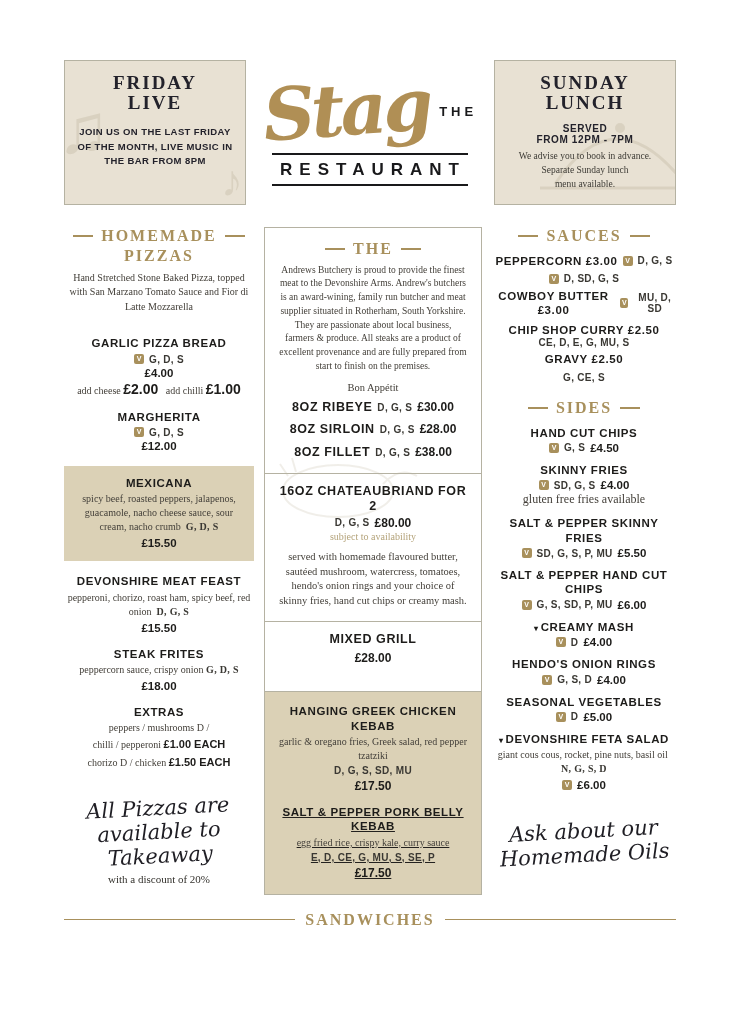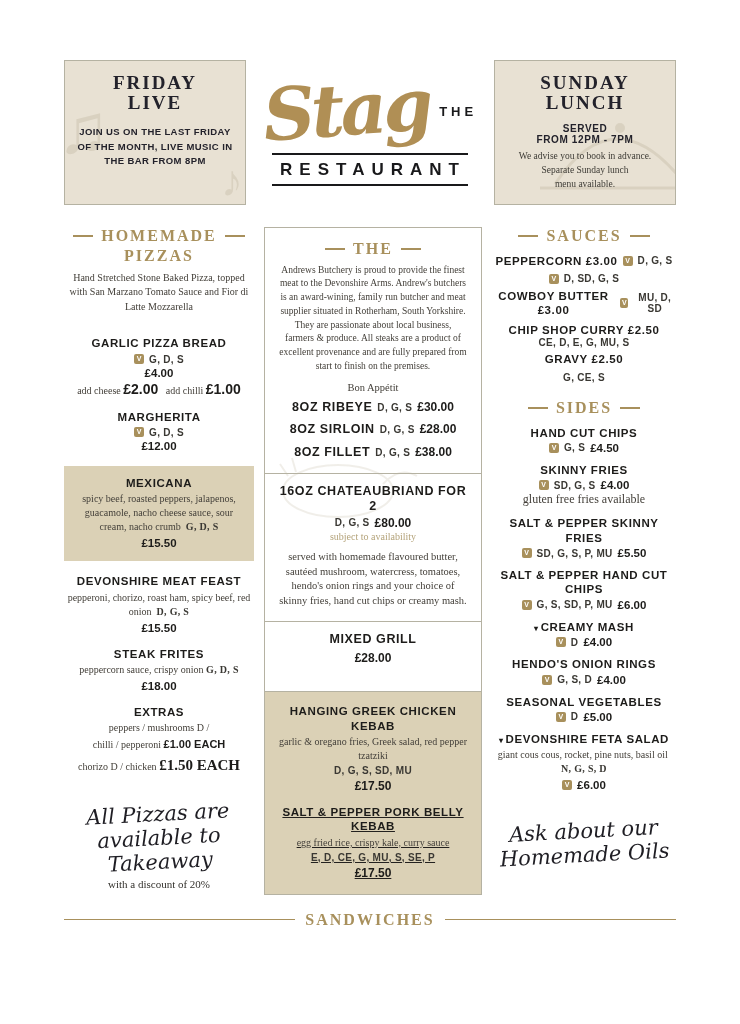--- a/index.html
+++ b/index.html
@@ -159,21 +159,21 @@
       <div class="item">
         <div class="item-name">STEAK FRITES</div>
         <div class="desc"><span>peppercorn sauce, crispy onion</span> <span class="alg">G, D, S</span></div>
         <div class="price" style="margin-top:3px;">£18.00</div>
       </div>
 
       <div class="item">
         <div class="item-name">EXTRAS</div>
         <div class="desc">peppers / mushrooms D /</div>
         <div class="desc"><span>chilli / pepperoni</span> <b style="font-family:'Liberation Sans',sans-serif; color:#1d1c1a; font-size:11px;">£1.00 EACH</b></div>
-        <div class="desc"><span>chorizo D / chicken</span> <b style="font-family:Liberation Serif, serif; color:#1d1c1a; font-size:15px;">£1.50 EACH</b></div>
+        <div class="desc"><span>chorizo D / chicken</span> <b style="font-family:Liberation Sans, sans-serif; color:#1d1c1a; font-size:11px;">£1.50 EACH</b></div>
       </div>
 
       <div style="margin-top:26px;">
         <div class="script">
           <div>All Pizzas are</div>
           <div>available to Takeaway</div>
         </div>
         <div class="script-sub">with a discount of 20%</div>
       </div>
     </div>

